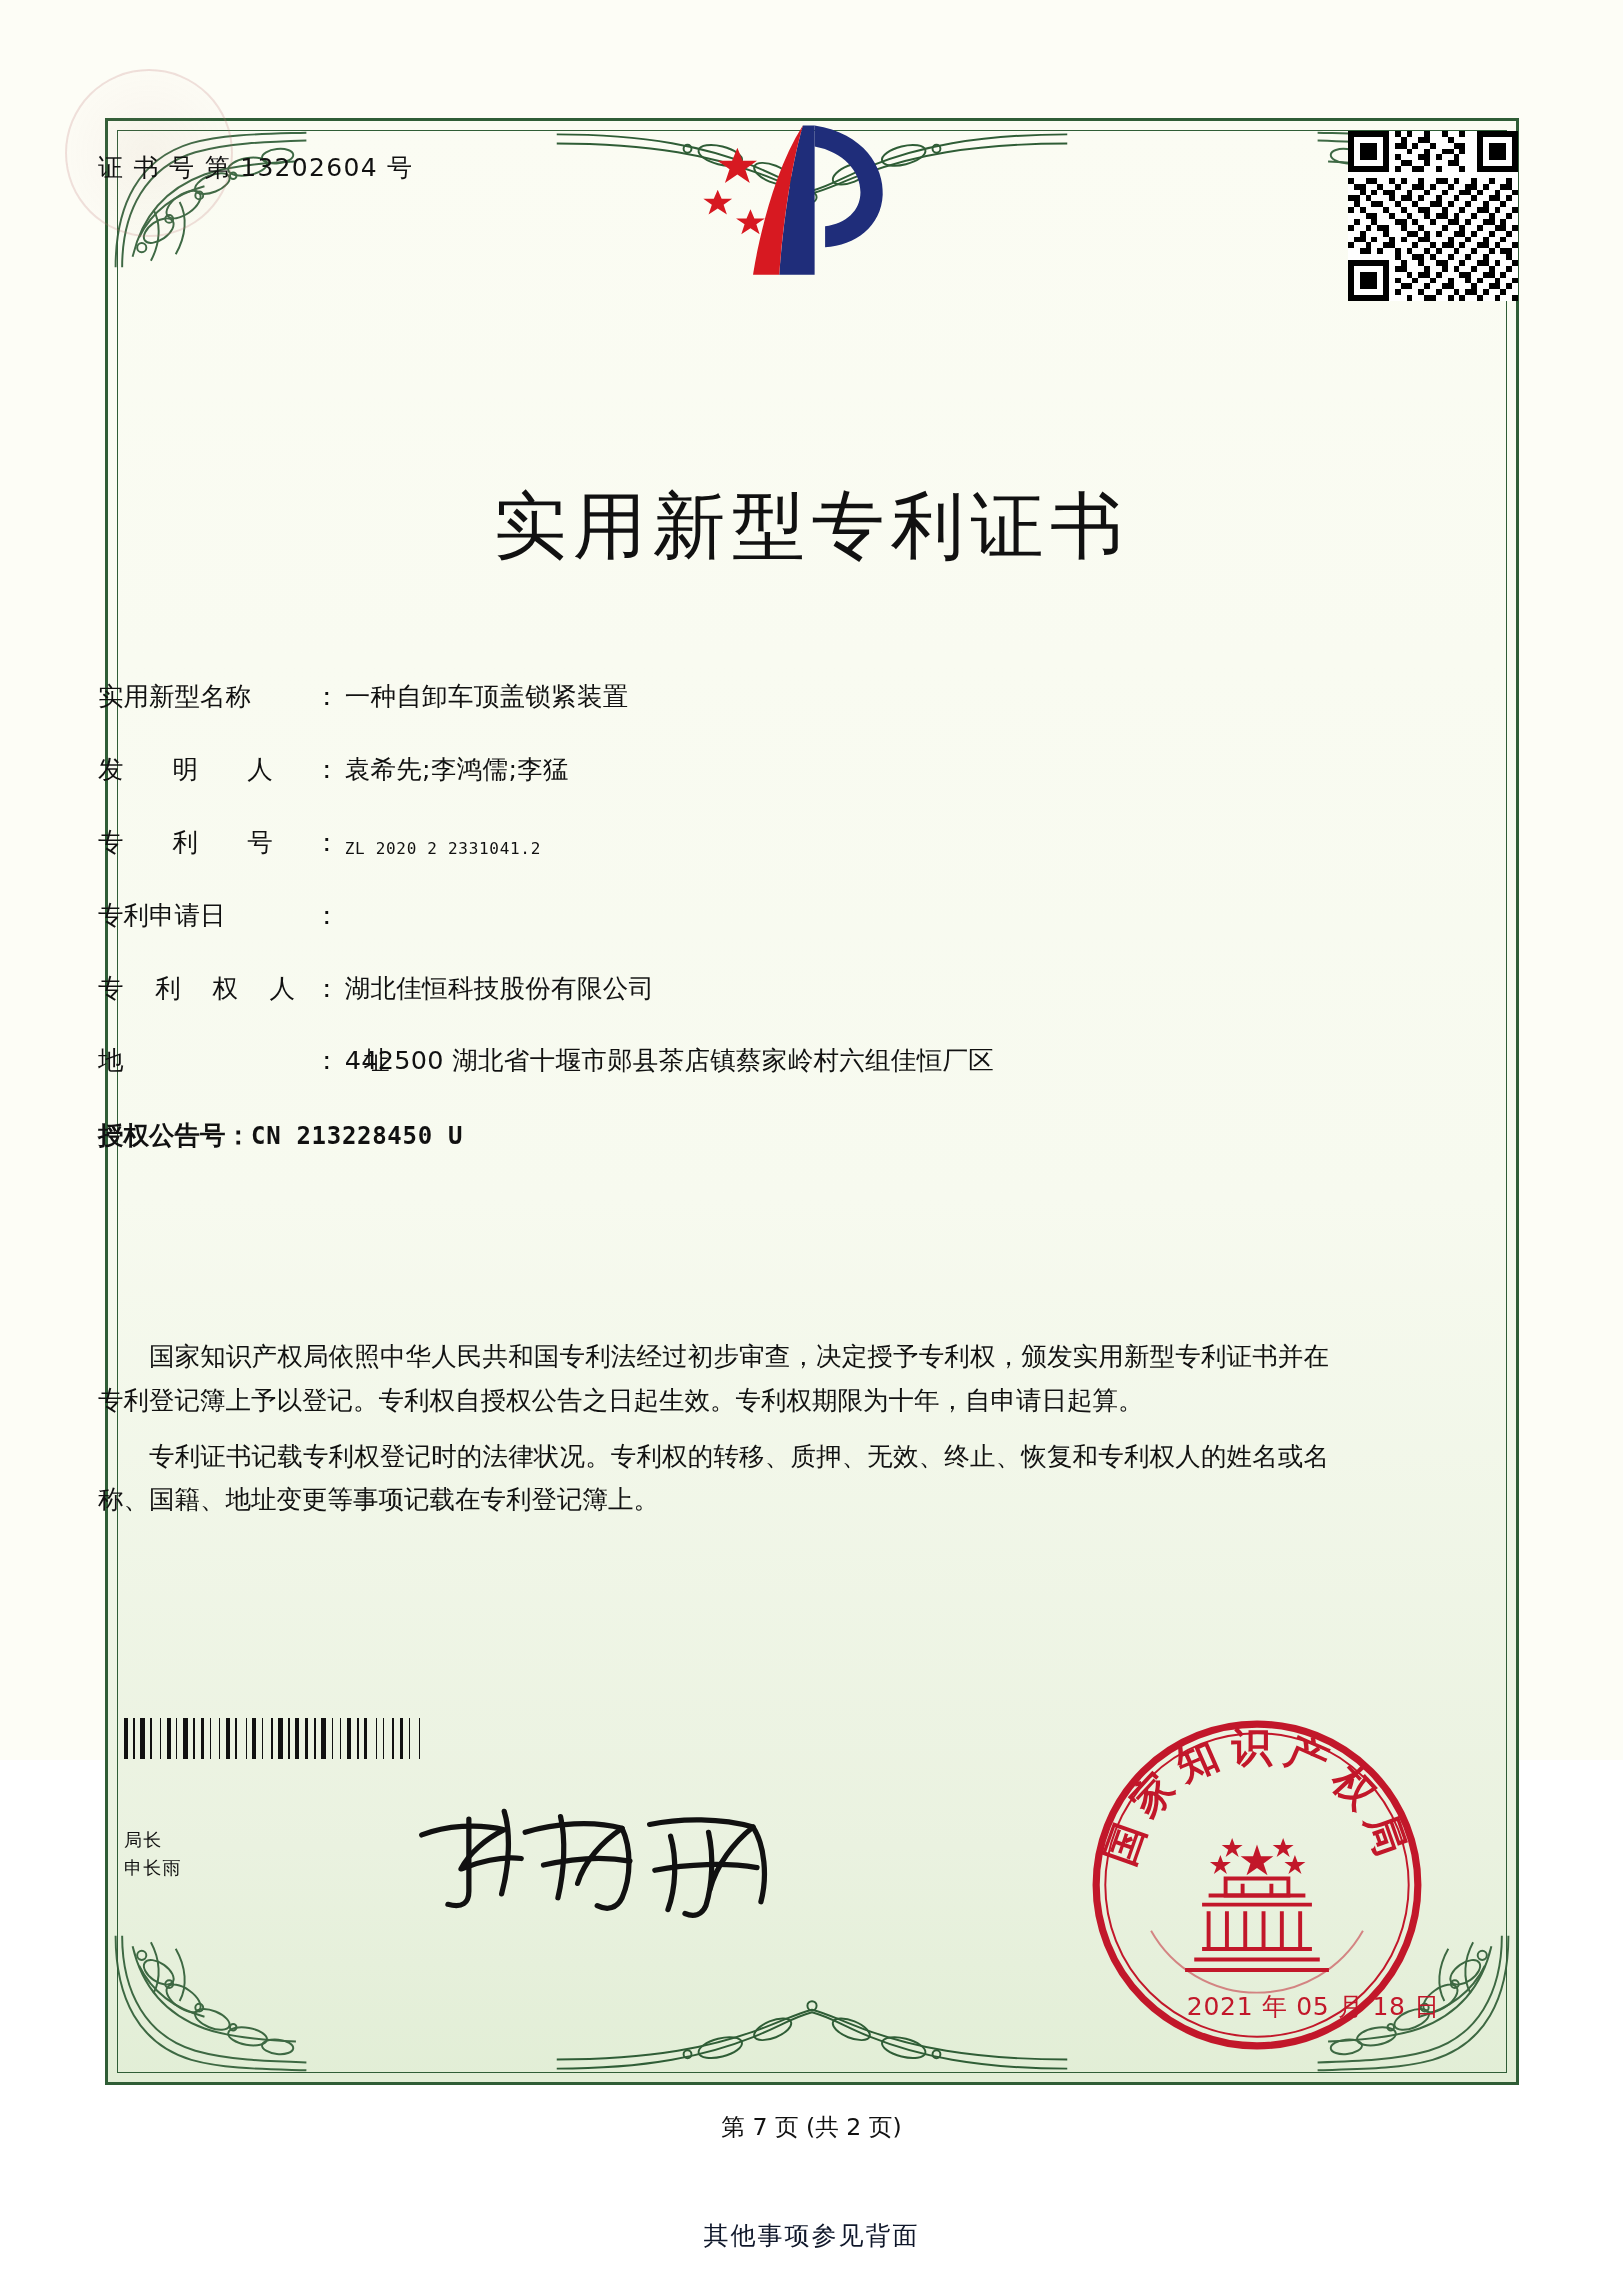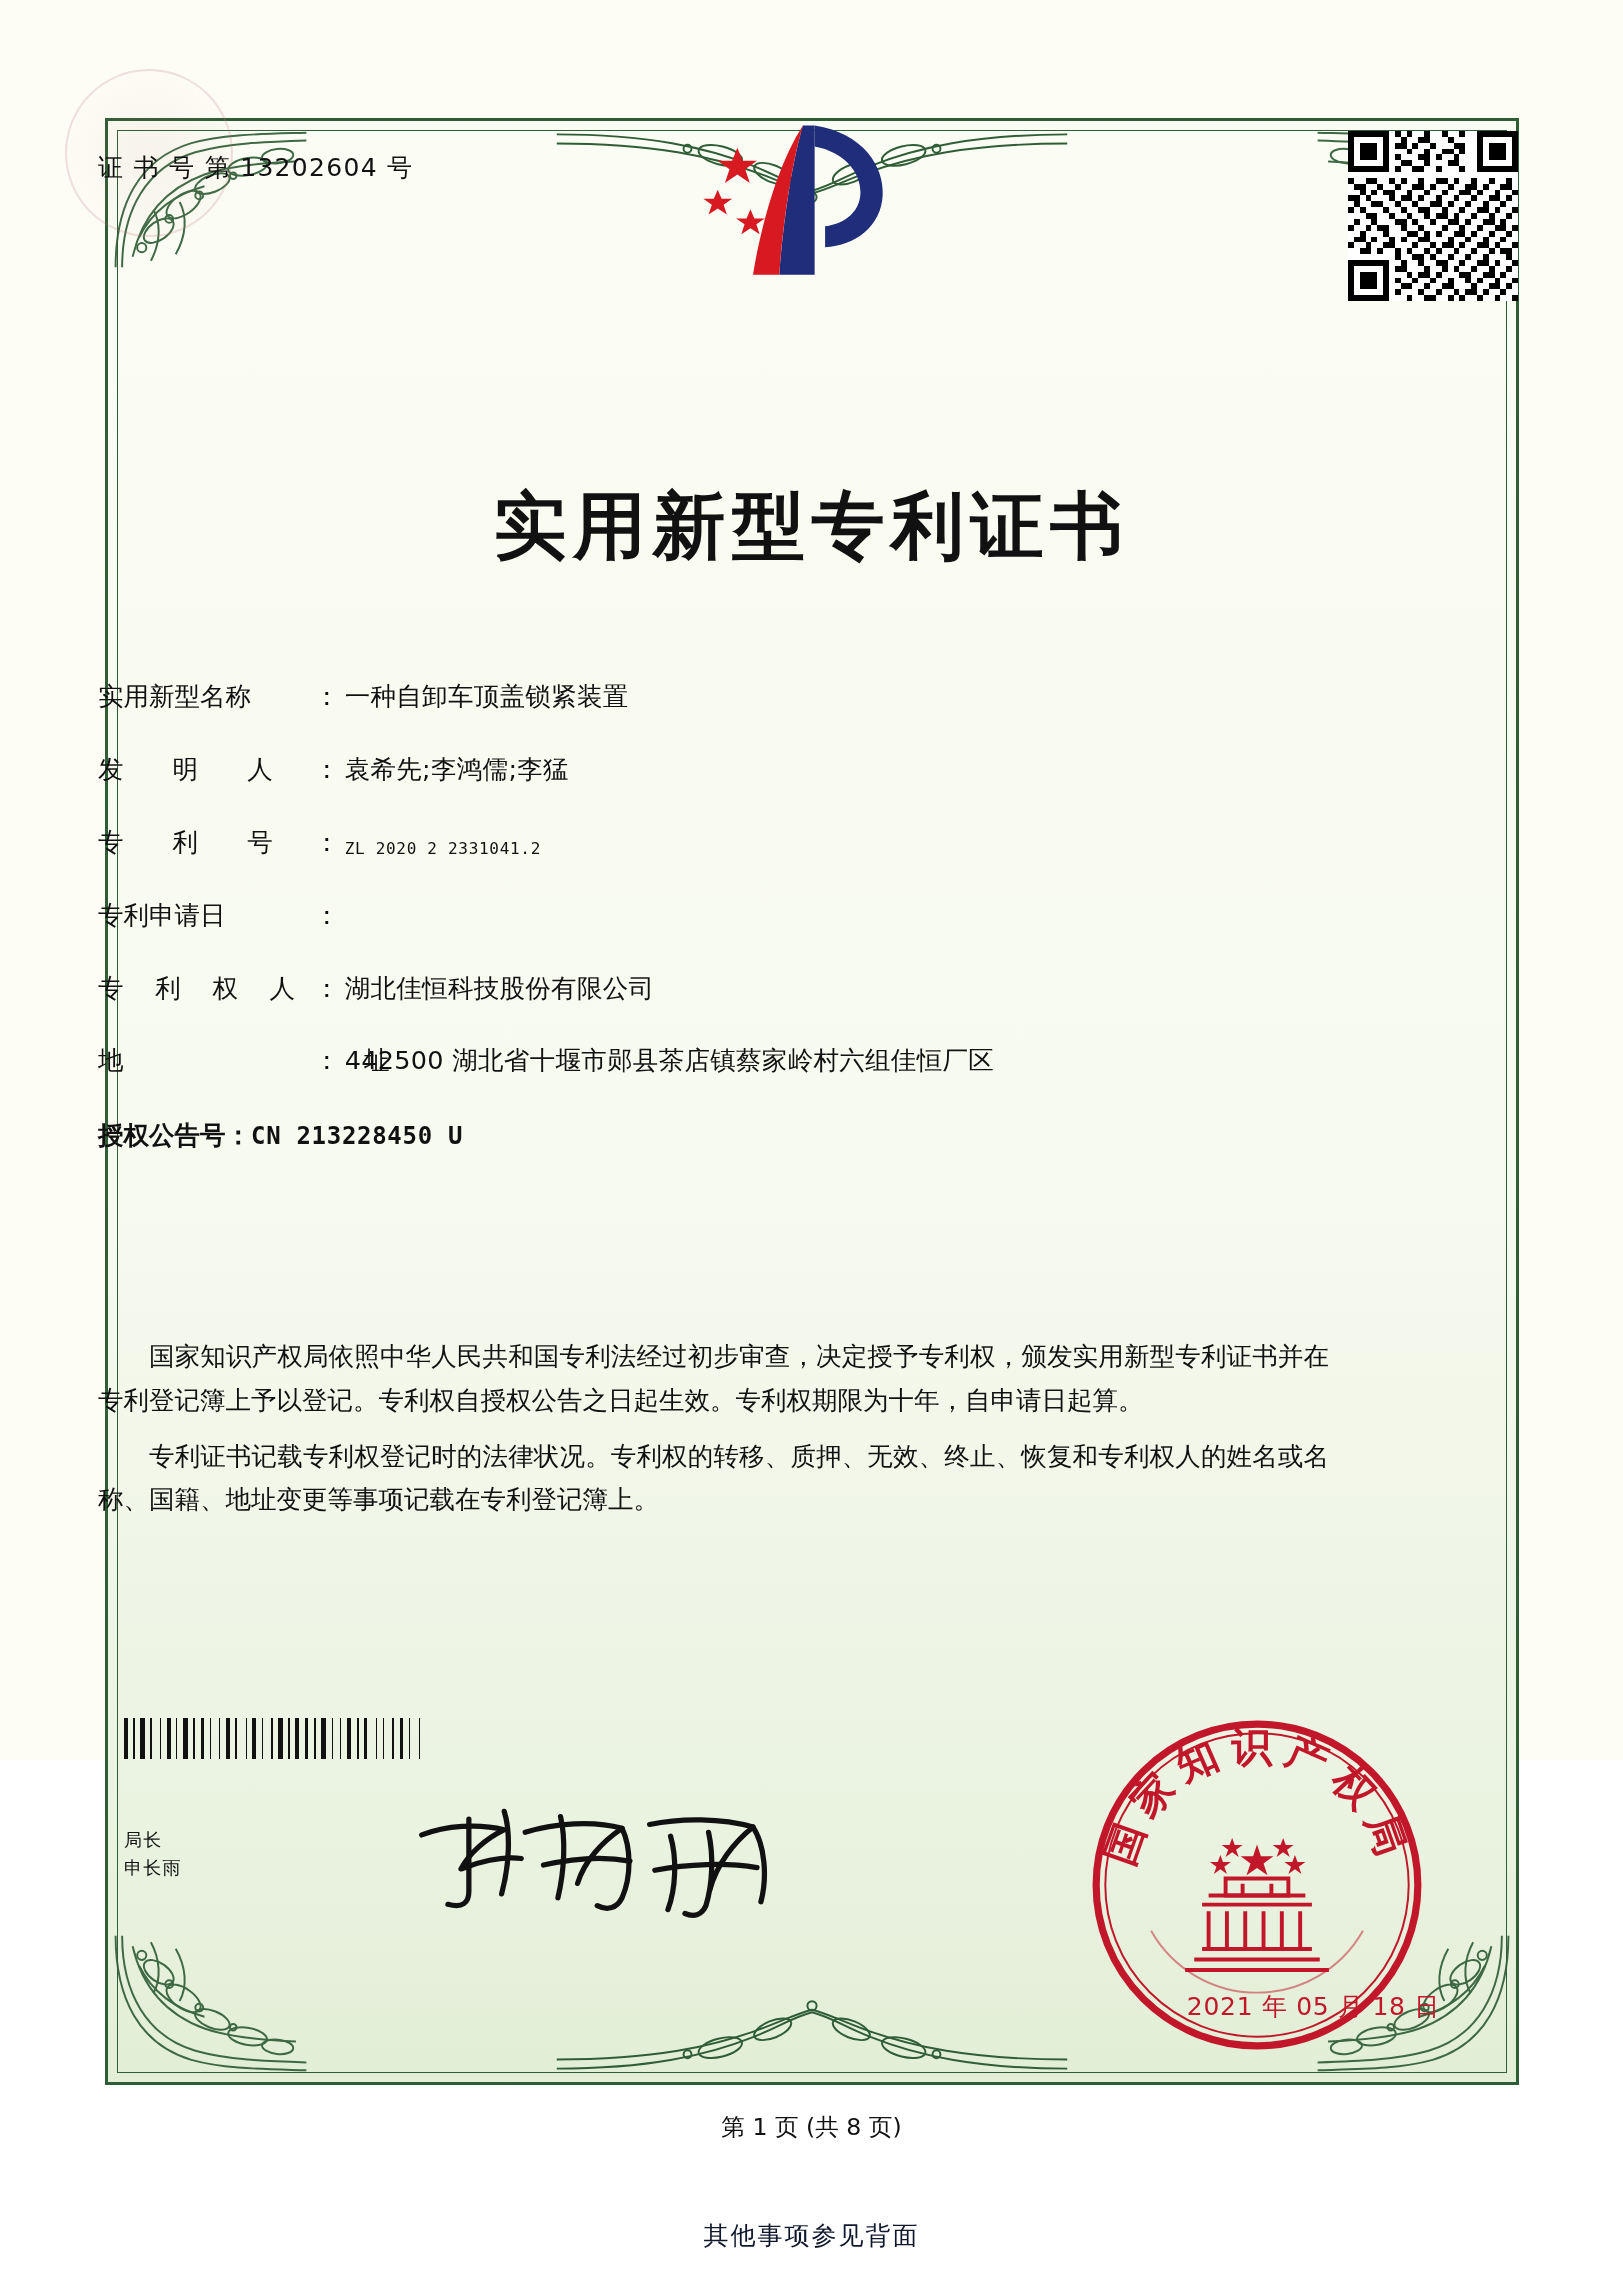--- a/index.html
+++ b/index.html
@@ -108,21 +108,21 @@
     height: 170px;
   }
   .qr svg { width: 100%; height: 100%; display: block; }
 
   .main-title {
     position: absolute;
     left: 0; right: 0;
     top: 478px;
     text-align: center;
     font-size: 73px;
-    font-weight: 700;
+    font-weight: 400;
     letter-spacing: 6.5px;
     color: #111;
     font-family: "DejaVu Sans", "Liberation Sans", sans-serif;
   }
 
   
   .fields {
     position: absolute;
     left: 98px;
     top: 681px;
@@ -789,16 +789,16 @@
         <polygon points="222,188 226,199 238,199 228,206 232,217 222,210 212,217 216,206 206,199 218,199"></polygon>
         <polygon points="204,214 208,225 220,225 210,232 214,243 204,236 194,243 198,232 188,225 200,225"></polygon>
       </g>
 
       <path d="M 98 330 A 186 186 0 0 0 422 330" fill="none" stroke="#c2172a" stroke-width="3" opacity="0.5"></path>
     </svg>
   </div>
 
   <div class="seal-date">2021 年 05 月 18 日</div>
 
-  <div class="page-num">第 1 页 (共 8 页)</div>
+  <div class="page-num">第 7 页 (共 2 页)</div>
   <div class="back-note">其他事项参见背面</div>
 </div>
 
 
 </body></html>

